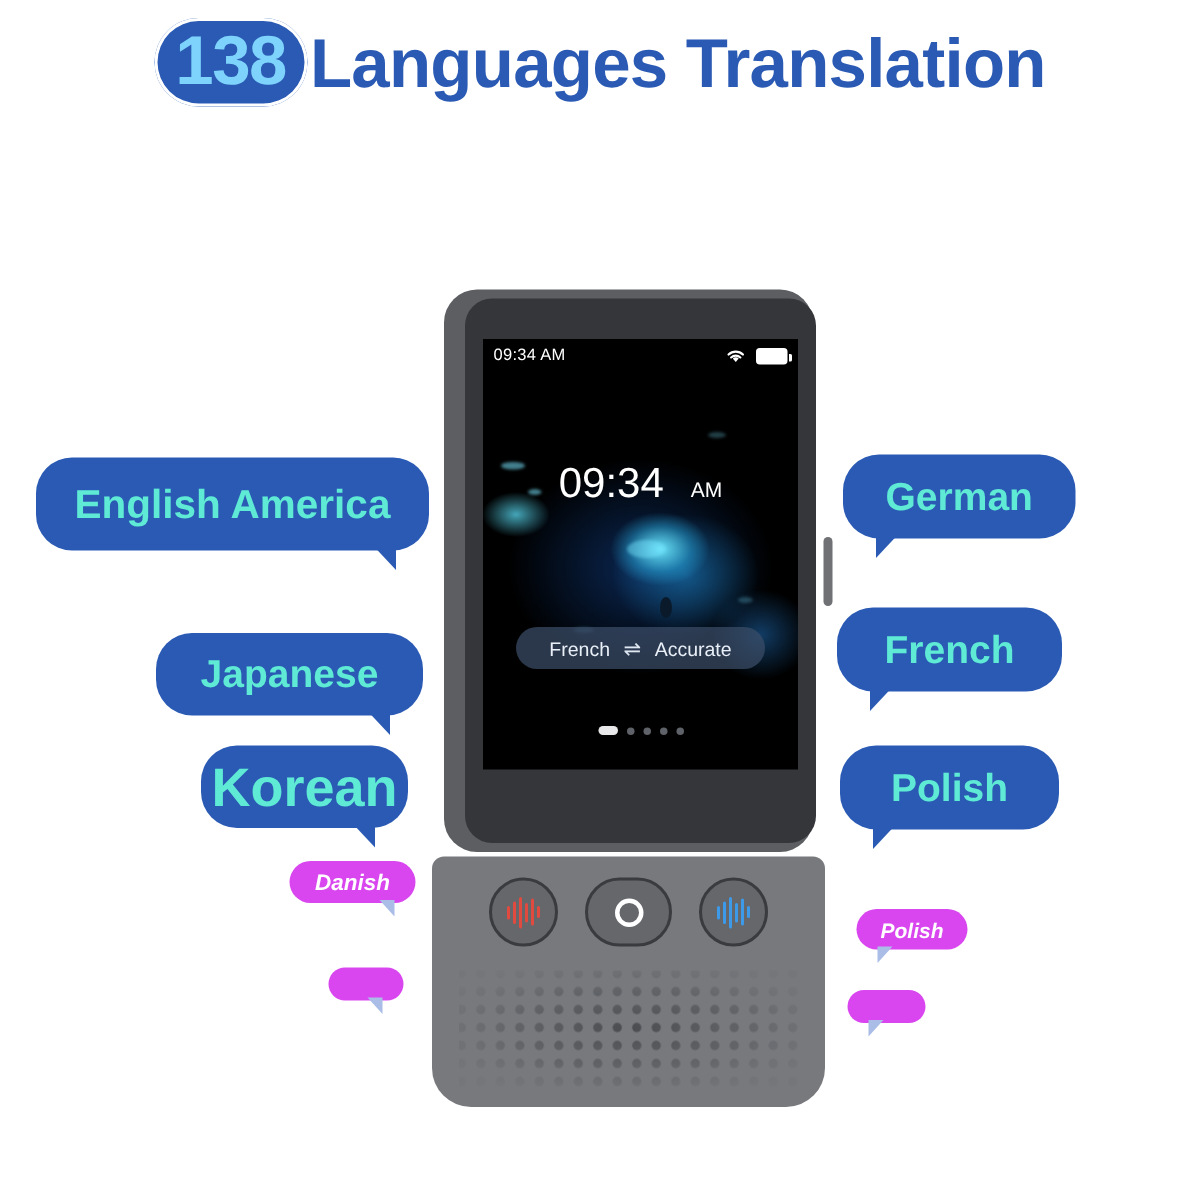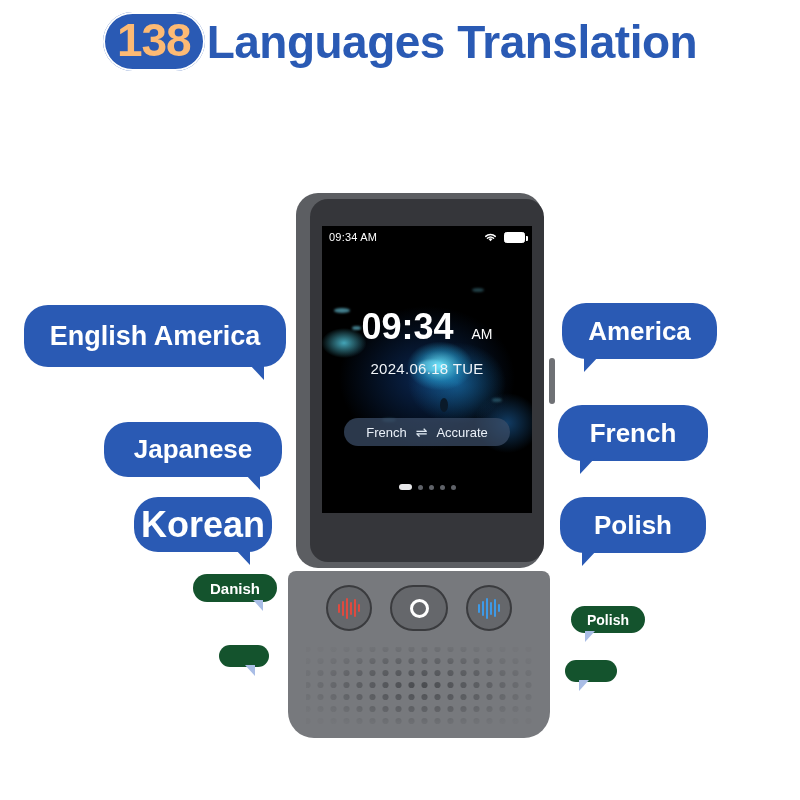--- a/index.html
+++ b/index.html
@@ -13,21 +13,21 @@
 
   
   .headline {
     position:absolute; top:12px; left:0; width:800px;
     text-align:center;
     white-space:nowrap;
   }
   .badge-138 {
     display:inline-block;
     background:#2a5ab4;
-    color:#fdba74;
+    color:#7dd3fc;
     font-size:46px;
     font-weight:bold;
     line-height:1;
     padding:5px 14px 8px 14px;
     border-radius:30px;
     box-shadow:inset 0 0 0 2px #ffffff;
     vertical-align:middle;
     letter-spacing:-1px;
   }
   .headline-text {
@@ -115,21 +115,21 @@
   }
   .battery-icon:after {
     content:""; position:absolute; right:-4px; top:3px;
     width:2.5px; height:5px; background:#ffffff; border-radius:0 1px 1px 0;
   }
 
   .clock-row {
     position:absolute; left:0; top:80px; width:210px;
     text-align:center; color:#ffffff;
   }
-  .clock-big { font-size:36px; font-weight:700; letter-spacing:0px; }
+  .clock-big { font-size:28px; font-weight:400; letter-spacing:0px; }
   .clock-ampm { font-size:14px; font-weight:400; margin-left:18px; }
   .date-row {
     position:absolute; left:0; top:134px; width:210px;
     text-align:center; color:#f0f4f8; font-size:15px; letter-spacing:0.3px;
   }
 
   .lang-bar {
     position:absolute; left:22px; top:192px;
     width:166px; height:28px;
     background:rgba(60,78,104,0.72);
@@ -173,21 +173,21 @@
   .wave i { display:block; width:2.5px; border-radius:1.5px; }
   .wave.red i   { background:#e04a3f; }
   .wave.blue i  { background:#3d9ae8; }
 
   .grille { position:absolute; left:0; top:72px; width:262px; height:86px; }
 
   
   .bubble {
     position:absolute;
     background:#2a5ab4;
-    color:#ffffff;
+    color:#5eead4;
     font-weight:bold;
     border-radius:24px;
     display:flex; align-items:center; justify-content:center;
     white-space:nowrap;
   }
   .bubble:after {
     content:"";
     position:absolute;
     width:0; height:0;
     border-style:solid;
@@ -195,21 +195,21 @@
   .bubble.tail-right:after {
     right:22px; bottom:-13px;
     border-width:16px 0 0 15px;
     border-color:#2a5ab4 transparent transparent transparent;
   }
   .bubble.tail-left:after {
     left:22px; bottom:-13px;
     border-width:16px 15px 0 0;
     border-color:#2a5ab4 transparent transparent transparent;
   }
-  .bubble.faded { background:#14532d; color:#ffffff; font-weight:bold; border-radius:14px; }
+  .bubble.faded { background:#d946ef; color:#ffffff; font-weight:bold; border-radius:14px;font-style:italic; }
   .bubble.faded.tail-right:after {
     right:14px; bottom:-9px;
     border-width:11px 0 0 10px;
     border-color:#a9bde6 transparent transparent transparent;
   }
   .bubble.faded.tail-left:after {
     left:14px; bottom:-9px;
     border-width:11px 10px 0 0;
     border-color:#a9bde6 transparent transparent transparent;
   }
@@ -264,21 +264,20 @@
             <path d="M4.7 7.4 A4.9 4.9 0 0 1 11.3 7.4" stroke="#ffffff" stroke-width="1.5" fill="none" stroke-linecap="round"></path>
           </svg>
           <span class="battery-icon"></span>
         </span>
       </div>
 
       <div class="clock-row">
         <span class="clock-big">09:34</span><span class="clock-ampm">AM</span>
       </div>
 
-      <div class="date-row">2024.06.18 TUE</div>
 
       <div class="lang-bar">
         <span>French</span>
         <span class="swap-icon">⇌</span>
         <span>Accurate</span>
       </div>
 
       <div class="dots">
         <span class="dot active"></span>
         <span class="dot"></span>
@@ -337,20 +336,20 @@
       <rect x="18" y="4" width="228" height="78" fill="url(#gd)" mask="url(#dot-mask)"></rect>
     </svg>
 
   </div>
 </div>
 
 <div class="bubble tail-right" id="b-english">English America</div>
 <div class="bubble tail-right" id="b-japanese">Japanese</div>
 <div class="bubble tail-right" id="b-korean">Korean</div>
 
-<div class="bubble tail-left" id="b-german">America</div>
+<div class="bubble tail-left" id="b-german">German</div>
 <div class="bubble tail-left" id="b-french">French</div>
 <div class="bubble tail-left" id="b-polish">Polish</div>
 
 <div class="bubble faded tail-right" id="b-danish">Danish</div>
 <div class="bubble faded tail-right" id="b-small-left"></div>
 <div class="bubble faded tail-left" id="b-polish2">Polish</div>
 <div class="bubble faded tail-left" id="b-small-right"></div>
 
 </body></html>

